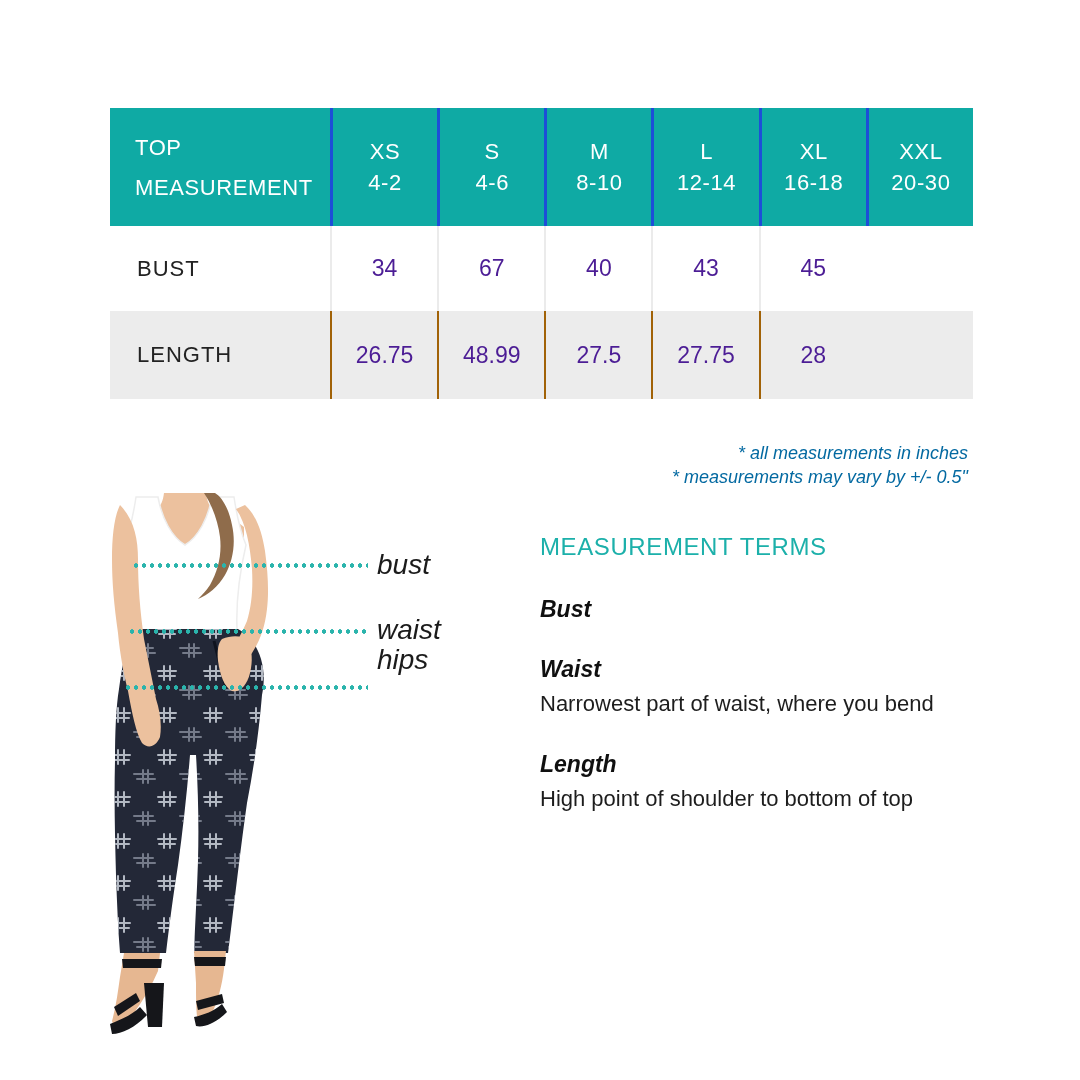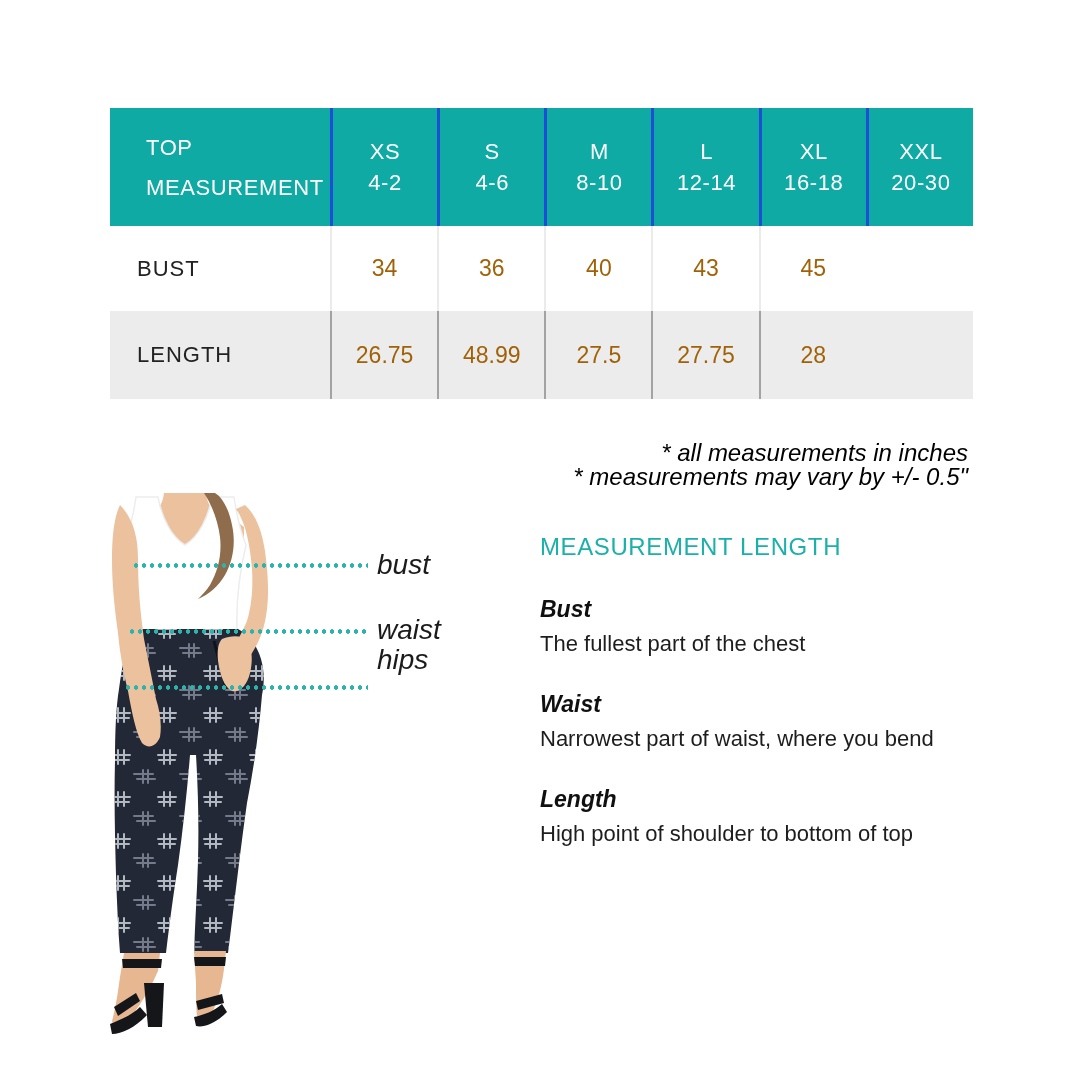--- a/index.html
+++ b/index.html
@@ -8,36 +8,36 @@
 
   
   .size-table{position:absolute;left:110px;top:108px;width:863px;}
   .t-head,.t-row{display:grid;grid-template-columns:220px repeat(6,1fr);}
   .t-head{height:118px;}
   .t-head .cell{
     background:#0faaa4;color:#ffffff;display:flex;flex-direction:column;
     justify-content:center;align-items:center;font-size:22px;line-height:31px;
     letter-spacing:0.6px;border-left:3px solid #1d4ed8;
   }
-  .t-head .cell:first-child{border-left:none;align-items:flex-start;padding-left:36px;gap:9px;}
+  .t-head .cell:first-child{border-left:none;align-items:flex-start;padding-left:25px;gap:9px;}
   .t-row{align-items:stretch;}
   .t-row .cell{display:flex;align-items:center;justify-content:center;}
   .t-row.bust{height:85px;background:#ffffff;}
   .t-row.bust .cell{border-left:2px solid #ebebeb;}
   .t-row.bust .cell:first-child{border-left:none;}
   .t-row.length{height:88px;background:#ececec;}
-  .t-row.length .cell{border-left:2px solid #a3a3a3;}
+  .t-row.length .cell{border-left:2px solid #a16207;}
   .t-row.length .cell:first-child{border-left:none;}
   .cell.rowlabel{justify-content:flex-start;padding-left:27px;font-size:22px;
     letter-spacing:1px;color:#222222;}
-  .cell.value{font-size:23px;color:#a16207;}
+  .cell.value{font-size:23px;color:#4c1d95;}
 
   
   .notes{position:absolute;top:441px;right:112px;text-align:right;font-style:italic;
-    font-size:24px;line-height:24px;color:#000000;}
+    font-size:18px;line-height:24px;color:#0369a1;}
 
   
   .figure-wrap{position:absolute;left:110px;top:493px;width:350px;height:566px;}
   .figure-wrap svg{display:block;width:100%;height:100%;}
   .dotline{position:absolute;height:5px;z-index:5;
     background-image:radial-gradient(circle,#2ab4ac 2px,rgba(42,180,172,0) 2.5px);
     background-size:8px 5px;background-repeat:repeat-x;background-position:0 50%;}
   .dotline.bust{left:132px;top:563px;width:236px;}
   .dotline.waist{left:128px;top:629px;width:240px;}
   .dotline.hips{left:124px;top:685px;width:244px;}
@@ -89,21 +89,21 @@
       </div>
       <div class="cell">
         <span>XXL</span>
         <span>20-30</span>
       </div>
     </div>
 
     <div class="t-row bust">
       <div class="cell rowlabel">BUST</div>
       <div class="cell value">34</div>
-      <div class="cell value">36</div>
+      <div class="cell value">67</div>
       <div class="cell value">40</div>
       <div class="cell value">43</div>
       <div class="cell value">45</div>
     </div>
 
     <div class="t-row length">
       <div class="cell rowlabel">LENGTH</div>
       <div class="cell value">26.75</div>
       <div class="cell value">48.99</div>
       <div class="cell value">27.5</div>
@@ -166,25 +166,24 @@
   </div>
 
   <div class="dotline bust"></div>
   <div class="dotline waist"></div>
   <div class="dotline hips"></div>
   <div class="mlabel bust">bust</div>
   <div class="mlabel waist">waist</div>
   <div class="mlabel hips">hips</div>
 
   <div class="terms">
-    <h2>MEASUREMENT LENGTH</h2>
+    <h2>MEASUREMENT TERMS</h2>
 
     <div class="term-item">
       <div class="term-name">Bust</div>
-      <div class="term-def">The fullest part of the chest</div>
     </div>
 
     <div class="term-item">
       <div class="term-name">Waist</div>
       <div class="term-def">Narrowest part of waist, where you bend</div>
     </div>
 
     <div class="term-item">
       <div class="term-name">Length</div>
       <div class="term-def">High point of shoulder to bottom of top</div>

